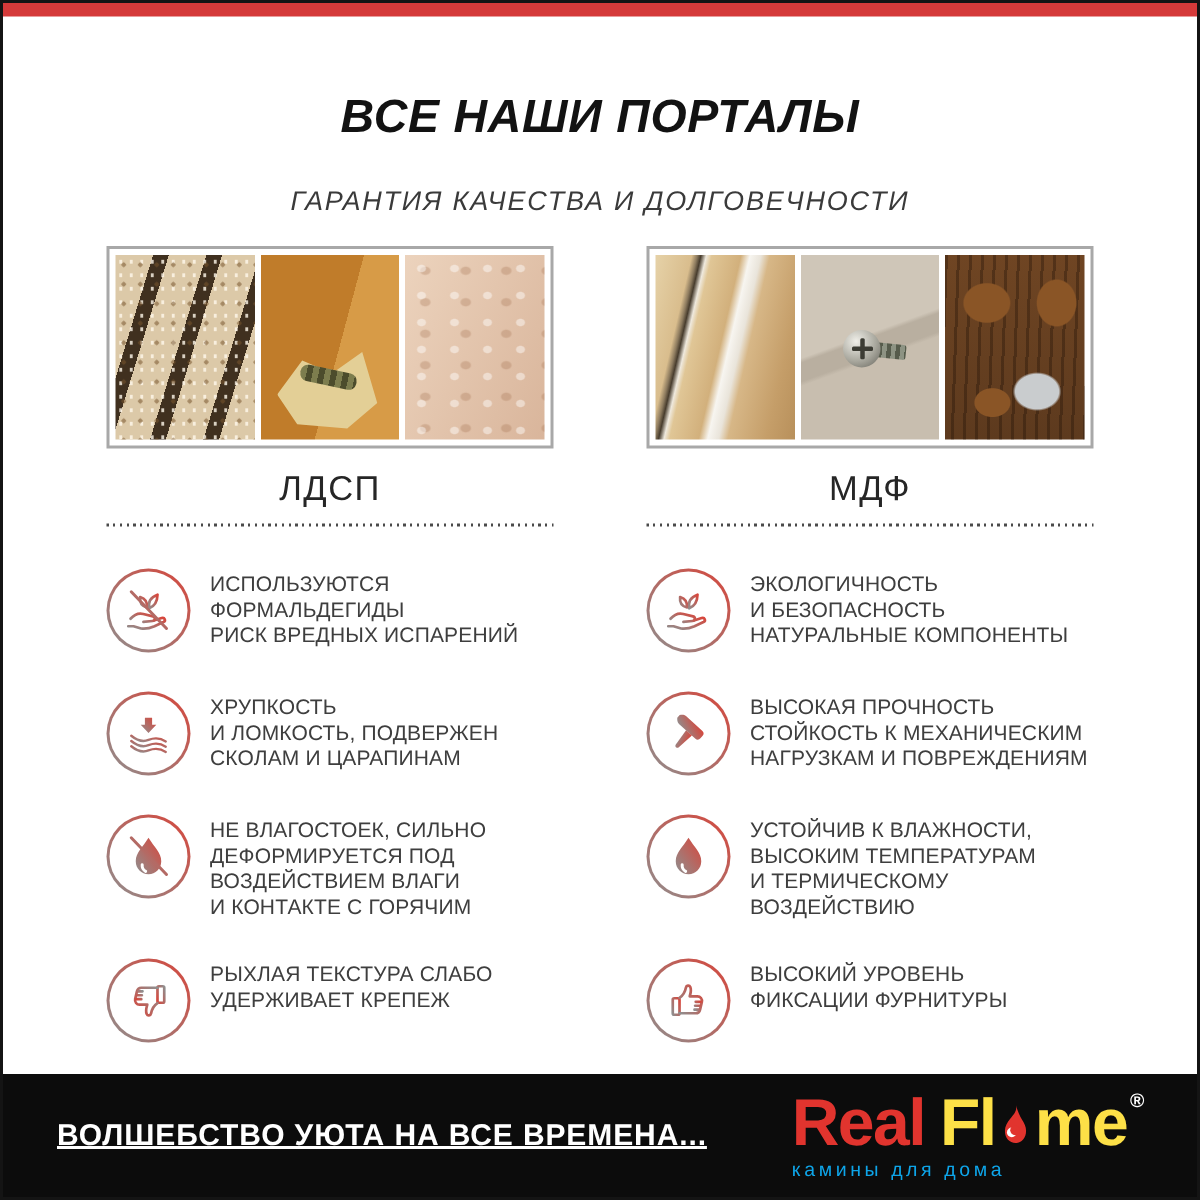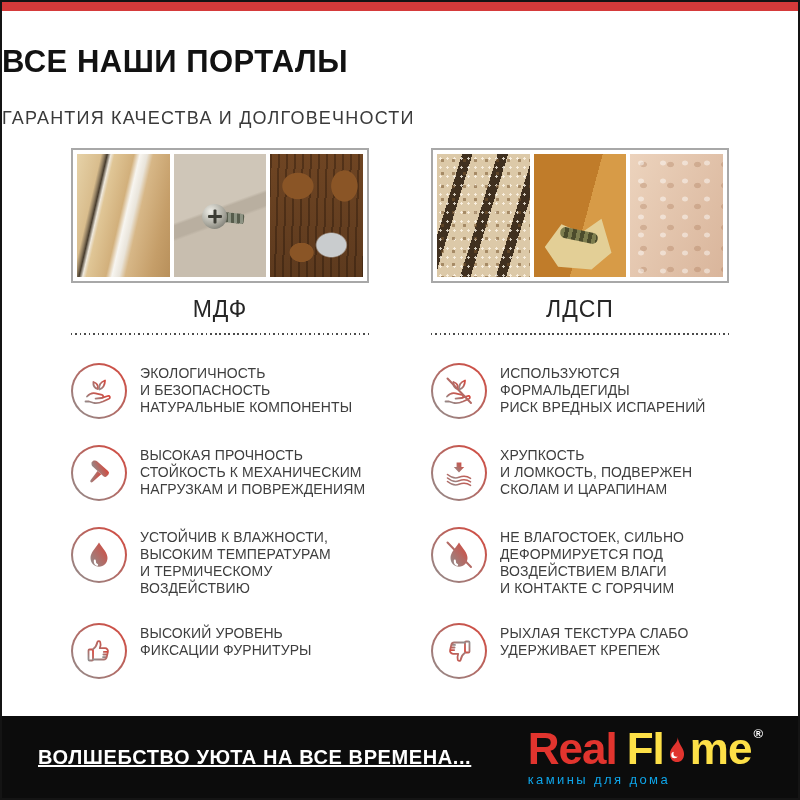--- a/index.html
+++ b/index.html
@@ -2,21 +2,21 @@
 <html><head>
 <meta charset="utf-8">
 <style>
   html,body{margin:0;padding:0;background:#e9e9e9;}
   .page{
     position:relative;width:800px;height:800px;margin:0 auto;background:#fff;
     border:2px solid #141414;box-sizing:border-box;overflow:hidden;
     font-family:"Liberation Sans","DejaVu Sans",sans-serif;
   }
   .top-bar{position:absolute;top:0;left:0;right:0;height:9px;background:#d53a3a;}
-  header{padding-top:40px;}
+  header{padding-top:56px;text-align:center;font-style:italic;}
   .title{font-size:31px;font-weight:800;line-height:40px;color:#121212;letter-spacing:.5px;}
   .subtitle{margin-top:26px;font-size:18px;font-weight:400;color:#3a3a3a;letter-spacing:1.2px;}
   .columns{display:flex;justify-content:center;gap:62px;margin-top:19px;}
   .col{width:298px;}
   .photo-box{border:2px solid #a8a8a8;background:#fff;padding:4px;display:flex;gap:4px;height:135px;box-sizing:border-box;}
   .photo{flex:1;position:relative;overflow:hidden;}
   
   .ph-mdf-stack{background:linear-gradient(103deg,#e6d2a8 0%,#d9bd8d 20%,#8c7a5e 23%,#473c2d 25%,#efe9dd 28%,#e0c696 31%,#d2b07c 47%,#f7f5f0 52%,#e9e4da 58%,#d7b787 63%,#c59e69 84%,#b8905b 100%);}
   .ph-mdf-screw{background:linear-gradient(160deg,#cfc6b8 0 44%,#b9afa0 46% 54%,#c8beaf 56%);}
   .screw-shaft{position:absolute;left:50%;top:50%;width:22px;height:10px;margin:-3px 0 0 2px;
@@ -95,20 +95,93 @@
     <div class="title">
       <div>ВСЕ НАШИ ПОРТАЛЫ</div>
     </div>
     <div class="subtitle">ГАРАНТИЯ КАЧЕСТВА И ДОЛГОВЕЧНОСТИ</div>
   </header>
 
   <main class="columns">
 
     <section class="col">
       <div class="photo-box">
+        <div class="photo ph-chip-edge"></div>
+        <div class="photo ph-chip-screw">
+          <div class="screw2"></div>
+        </div>
+        <div class="photo ph-chip-swollen"></div>
+      </div>
+      <div class="col-label">ЛДСП</div>
+      <div class="dotted"></div>
+
+      <div class="features">
+
+        <div class="feature">
+          <div class="icon-circle">
+            <svg width="32" height="32" viewBox="0 0 32 32" fill="none" stroke="url(#ig)" stroke-width="1.8" stroke-linecap="round" stroke-linejoin="round">
+              <path d="M16.5 14.5c-.8-4 .8-7.3 5.5-9-.1 4.6-2 7.6-5.5 9z"></path>
+              <path d="M15 14c-3.4-.8-5-3.4-4.6-7 3.3 1 4.9 3.3 4.6 7z"></path>
+              <path d="M4 21.5c2.5-2.8 5.5-4 8.5-3.2l6.5 1.6c1.8.5 1.6 2.9-.4 3.1l-6 .6"></path>
+              <path d="M2.5 26.5h3.5l5 1.5c2 .3 6.5-.4 9-1.5l6-2.8c1.8-.9.8-3.3-1.2-2.7l-5.2 1.7"></path>
+              <path d="M4.5 3.5 28 28" stroke-width="2"></path>
+            </svg>
+          </div>
+          <div class="feature-text">ИСПОЛЬЗУЮТСЯ
+ФОРМАЛЬДЕГИДЫ
+РИСК ВРЕДНЫХ ИСПАРЕНИЙ</div>
+        </div>
+
+        <div class="feature">
+          <div class="icon-circle">
+            <svg width="32" height="32" viewBox="0 0 32 32" fill="none" stroke="url(#ig)" stroke-width="1.6" stroke-linecap="round" stroke-linejoin="round">
+              <path fill="url(#ig)" stroke="none" d="M13.6 5.5h4.8v4.6h2.8L16 15.6l-5.2-5.5h2.8z"></path>
+              <path d="M4.5 17.5c4 3.3 8 4.2 11.5 2.8s8-1.3 11.5 1"></path>
+              <path d="M4.5 21c4 3.3 8 4.2 11.5 2.8s8-1.3 11.5 1"></path>
+              <path d="M4.5 24.5c4 3.3 8 4.2 11.5 2.8s8-1.3 11.5 1"></path>
+            </svg>
+          </div>
+          <div class="feature-text">ХРУПКОСТЬ
+И ЛОМКОСТЬ, ПОДВЕРЖЕН
+СКОЛАМ И ЦАРАПИНАМ</div>
+        </div>
+
+        <div class="feature">
+          <div class="icon-circle">
+            <svg width="32" height="32" viewBox="0 0 32 32">
+              <path fill="url(#ig)" d="M16 3.5c3.8 6.3 8.5 10 8.5 15.6 0 4.9-3.8 8.7-8.5 8.7s-8.5-3.8-8.5-8.7C7.5 13.5 12.2 9.8 16 3.5z"></path>
+              <path d="M11.8 21.5c-.2 2 .8 3.6 2.3 4.4" stroke="#fff" stroke-width="2" fill="none" stroke-linecap="round"></path>
+              <path d="M4.5 3.5 28 28" stroke="url(#ig)" stroke-width="2" stroke-linecap="round"></path>
+            </svg>
+          </div>
+          <div class="feature-text">НЕ ВЛАГОСТОЕК, СИЛЬНО
+ДЕФОРМИРУЕТСЯ ПОД
+ВОЗДЕЙСТВИЕМ ВЛАГИ
+И КОНТАКТЕ С ГОРЯЧИМ</div>
+        </div>
+
+        <div class="feature">
+          <div class="icon-circle">
+            <svg width="32" height="32" viewBox="0 0 32 32" fill="none" stroke="url(#ig)" stroke-width="1.8" stroke-linecap="round" stroke-linejoin="round">
+              <g transform="rotate(180 16 16)">
+                <rect x="5.5" y="14.5" width="4.5" height="11" rx="1"></rect>
+                <path d="M10 24.5h10.8c1.4 0 2.6-1 2.9-2.4l1.2-5.2c.4-1.9-1-3.7-2.9-3.7h-5.2c.7-2.2 1.1-4.6.4-6.2-.6-1.4-2.6-1.2-2.9.3-.5 2.6-1.9 5.3-4.3 6.9"></path>
+                <path d="M24 16.9h-3.2M23.4 19.5h-3M22.8 22.1h-2.8"></path>
+              </g>
+            </svg>
+          </div>
+          <div class="feature-text">РЫХЛАЯ ТЕКСТУРА СЛАБО
+УДЕРЖИВАЕТ КРЕПЕЖ</div>
+        </div>
+
+      </div>
+    </section>
+
+    <section class="col">
+      <div class="photo-box">
         <div class="photo ph-mdf-stack"></div>
         <div class="photo ph-mdf-screw">
           <div class="screw-shaft"></div>
           <div class="screw-head"></div>
         </div>
         <div class="photo ph-mdf-water"></div>
       </div>
       <div class="col-label">МДФ</div>
       <div class="dotted"></div>
 
@@ -157,93 +230,20 @@
         <div class="feature">
           <div class="icon-circle">
             <svg width="32" height="32" viewBox="0 0 32 32" fill="none" stroke="url(#ig)" stroke-width="1.8" stroke-linecap="round" stroke-linejoin="round">
               <rect x="5.5" y="14.5" width="4.5" height="11" rx="1"></rect>
               <path d="M10 24.5h10.8c1.4 0 2.6-1 2.9-2.4l1.2-5.2c.4-1.9-1-3.7-2.9-3.7h-5.2c.7-2.2 1.1-4.6.4-6.2-.6-1.4-2.6-1.2-2.9.3-.5 2.6-1.9 5.3-4.3 6.9"></path>
               <path d="M24 16.9h-3.2M23.4 19.5h-3M22.8 22.1h-2.8"></path>
             </svg>
           </div>
           <div class="feature-text">ВЫСОКИЙ УРОВЕНЬ
 ФИКСАЦИИ ФУРНИТУРЫ</div>
-        </div>
-
-      </div>
-    </section>
-
-    <section class="col">
-      <div class="photo-box">
-        <div class="photo ph-chip-edge"></div>
-        <div class="photo ph-chip-screw">
-          <div class="screw2"></div>
-        </div>
-        <div class="photo ph-chip-swollen"></div>
-      </div>
-      <div class="col-label">ЛДСП</div>
-      <div class="dotted"></div>
-
-      <div class="features">
-
-        <div class="feature">
-          <div class="icon-circle">
-            <svg width="32" height="32" viewBox="0 0 32 32" fill="none" stroke="url(#ig)" stroke-width="1.8" stroke-linecap="round" stroke-linejoin="round">
-              <path d="M16.5 14.5c-.8-4 .8-7.3 5.5-9-.1 4.6-2 7.6-5.5 9z"></path>
-              <path d="M15 14c-3.4-.8-5-3.4-4.6-7 3.3 1 4.9 3.3 4.6 7z"></path>
-              <path d="M4 21.5c2.5-2.8 5.5-4 8.5-3.2l6.5 1.6c1.8.5 1.6 2.9-.4 3.1l-6 .6"></path>
-              <path d="M2.5 26.5h3.5l5 1.5c2 .3 6.5-.4 9-1.5l6-2.8c1.8-.9.8-3.3-1.2-2.7l-5.2 1.7"></path>
-              <path d="M4.5 3.5 28 28" stroke-width="2"></path>
-            </svg>
-          </div>
-          <div class="feature-text">ИСПОЛЬЗУЮТСЯ
-ФОРМАЛЬДЕГИДЫ
-РИСК ВРЕДНЫХ ИСПАРЕНИЙ</div>
-        </div>
-
-        <div class="feature">
-          <div class="icon-circle">
-            <svg width="32" height="32" viewBox="0 0 32 32" fill="none" stroke="url(#ig)" stroke-width="1.6" stroke-linecap="round" stroke-linejoin="round">
-              <path fill="url(#ig)" stroke="none" d="M13.6 5.5h4.8v4.6h2.8L16 15.6l-5.2-5.5h2.8z"></path>
-              <path d="M4.5 17.5c4 3.3 8 4.2 11.5 2.8s8-1.3 11.5 1"></path>
-              <path d="M4.5 21c4 3.3 8 4.2 11.5 2.8s8-1.3 11.5 1"></path>
-              <path d="M4.5 24.5c4 3.3 8 4.2 11.5 2.8s8-1.3 11.5 1"></path>
-            </svg>
-          </div>
-          <div class="feature-text">ХРУПКОСТЬ
-И ЛОМКОСТЬ, ПОДВЕРЖЕН
-СКОЛАМ И ЦАРАПИНАМ</div>
-        </div>
-
-        <div class="feature">
-          <div class="icon-circle">
-            <svg width="32" height="32" viewBox="0 0 32 32">
-              <path fill="url(#ig)" d="M16 3.5c3.8 6.3 8.5 10 8.5 15.6 0 4.9-3.8 8.7-8.5 8.7s-8.5-3.8-8.5-8.7C7.5 13.5 12.2 9.8 16 3.5z"></path>
-              <path d="M11.8 21.5c-.2 2 .8 3.6 2.3 4.4" stroke="#fff" stroke-width="2" fill="none" stroke-linecap="round"></path>
-              <path d="M4.5 3.5 28 28" stroke="url(#ig)" stroke-width="2" stroke-linecap="round"></path>
-            </svg>
-          </div>
-          <div class="feature-text">НЕ ВЛАГОСТОЕК, СИЛЬНО
-ДЕФОРМИРУЕТСЯ ПОД
-ВОЗДЕЙСТВИЕМ ВЛАГИ
-И КОНТАКТЕ С ГОРЯЧИМ</div>
-        </div>
-
-        <div class="feature">
-          <div class="icon-circle">
-            <svg width="32" height="32" viewBox="0 0 32 32" fill="none" stroke="url(#ig)" stroke-width="1.8" stroke-linecap="round" stroke-linejoin="round">
-              <g transform="rotate(180 16 16)">
-                <rect x="5.5" y="14.5" width="4.5" height="11" rx="1"></rect>
-                <path d="M10 24.5h10.8c1.4 0 2.6-1 2.9-2.4l1.2-5.2c.4-1.9-1-3.7-2.9-3.7h-5.2c.7-2.2 1.1-4.6.4-6.2-.6-1.4-2.6-1.2-2.9.3-.5 2.6-1.9 5.3-4.3 6.9"></path>
-                <path d="M24 16.9h-3.2M23.4 19.5h-3M22.8 22.1h-2.8"></path>
-              </g>
-            </svg>
-          </div>
-          <div class="feature-text">РЫХЛАЯ ТЕКСТУРА СЛАБО
-УДЕРЖИВАЕТ КРЕПЕЖ</div>
         </div>
 
       </div>
     </section>
   </main>
 
   <footer>
     <div class="slogan">ВОЛШЕБСТВО УЮТА НА ВСЕ ВРЕМЕНА...</div>
     <div class="logo">
       <div class="logo-line">

